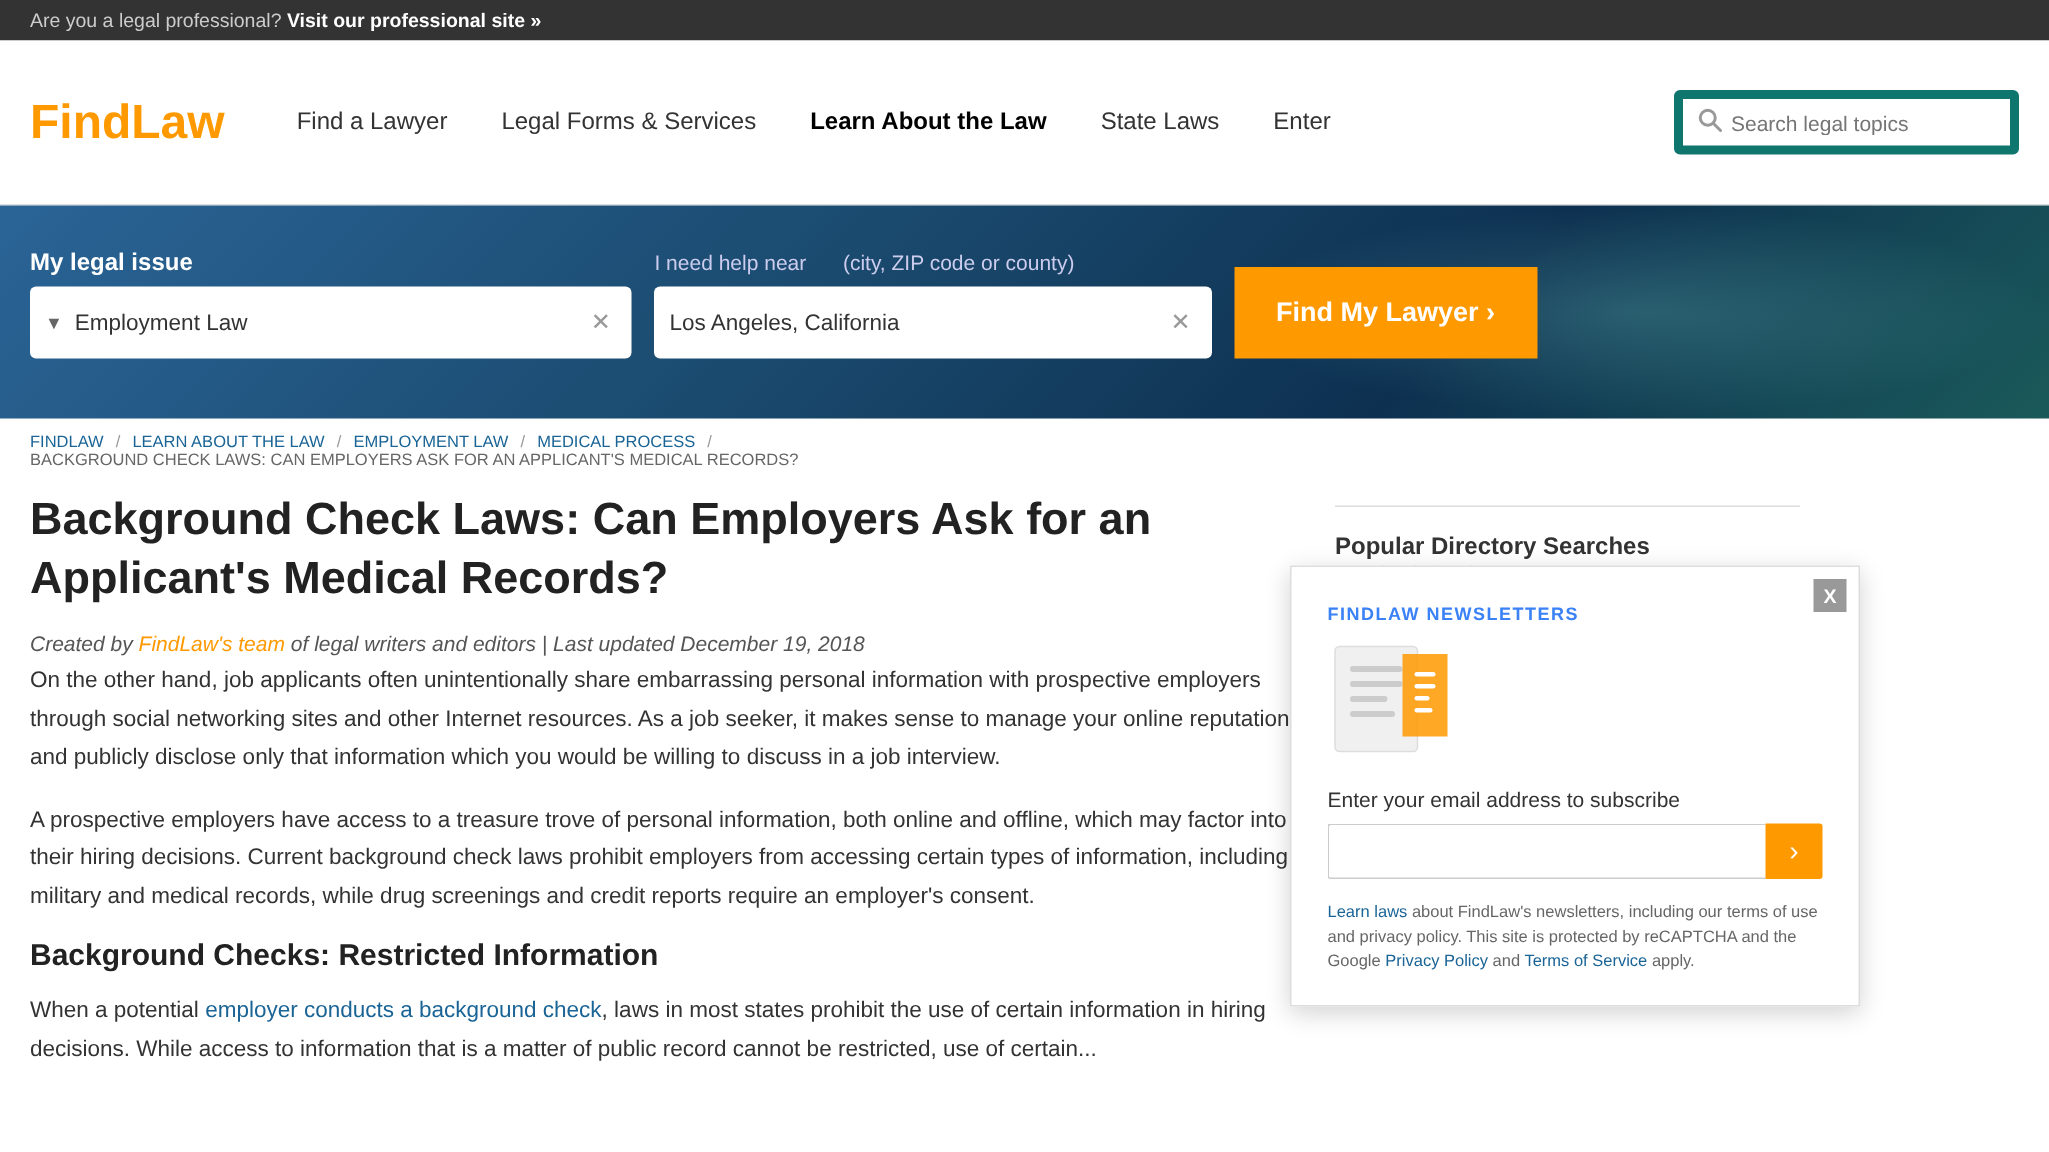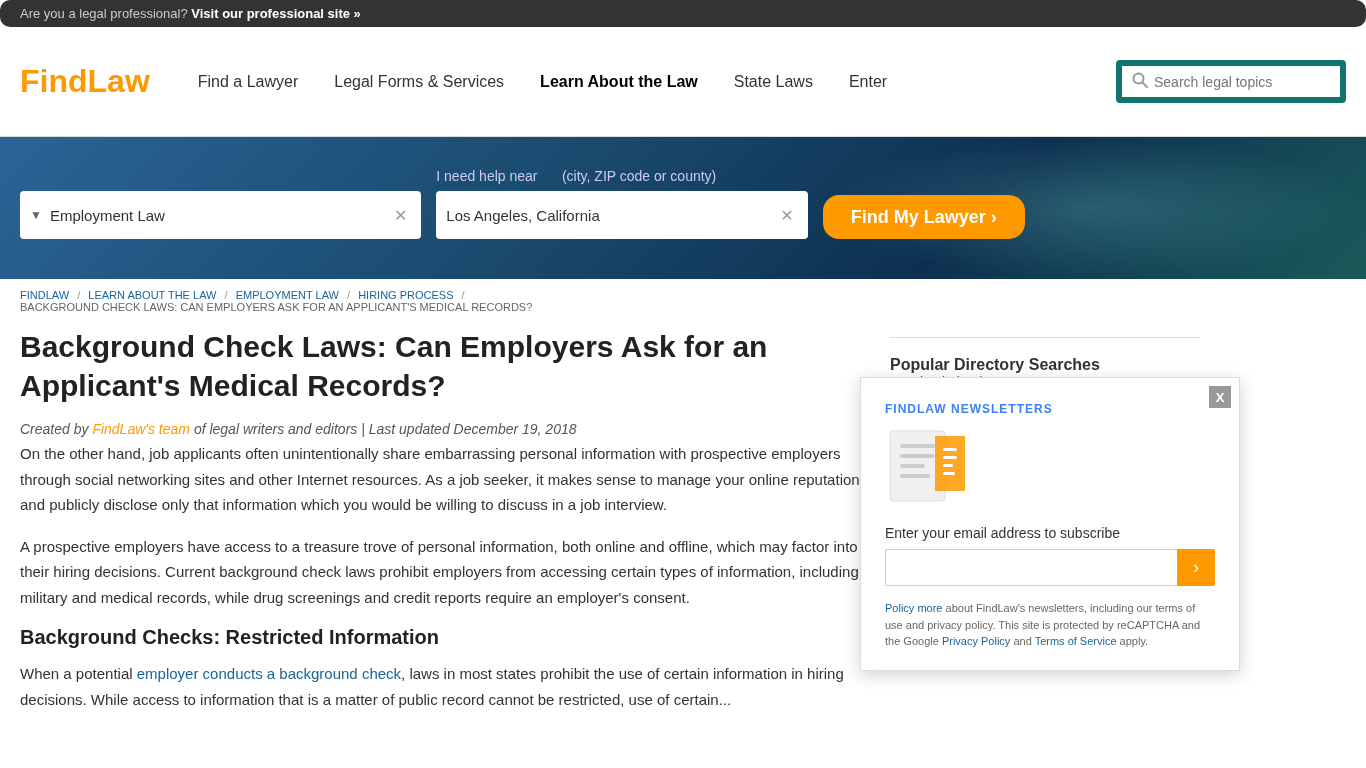--- a/index.html
+++ b/index.html
@@ -5,21 +5,20 @@
     * { margin: 0; padding: 0; box-sizing: border-box; }
     body { font-family: Arial, sans-serif; font-size: 14px; color: #333; background: #fff; }
 
     
     .top-banner {
       background: #333;
       color: #ccc;
       font-size: 13px;
       padding: 6px 20px;
       text-align: left;
-      border-radius: 10px;
     }
     .top-banner a { color: #fff; font-weight: bold; text-decoration: none; }
 
     
     .header {
       background: #fff;
       display: flex;
       align-items: center;
       padding: 0 20px;
       height: 110px;
@@ -116,23 +115,23 @@
       color: #999;
       cursor: pointer;
       font-size: 16px;
       padding: 2px 4px;
     }
     .hero-input-wrapper input.location { width: 330px; }
     .find-btn {
       background: #f90;
       color: #fff;
       border: none;
-      border-radius: 16px;
+      border-radius: 0;
       padding: 0 28px;
-      height: 44px;
+      height: 61px;
       font-size: 18px;
       font-weight: bold;
       cursor: pointer;
       white-space: nowrap;
       display: flex;
       align-items: center;
       gap: 8px;
     }
 
     
@@ -301,20 +300,21 @@
         <line x1="10.5" y1="10.5" x2="15" y2="15" stroke="#999" stroke-width="2" stroke-linecap="round"></line>
       </svg>
     </span>
     <input type="text" placeholder="Search legal topics" style="">
   </div>
 </header>
 
 <div class="hero">
   <div class="hero-form">
     <div class="hero-field">
+      <label>My legal issue</label>
       <div class="hero-input-wrapper">
         <span class="chevron">▼</span>
         <input type="text" value="Employment Law" style="">
         <span class="clear-btn">✕</span>
       </div>
     </div>
     <div class="hero-field">
       <label>
         <span>I need help near</span>
         <span style="font-weight:normal; color:#cce; font-size:14px; margin-left:20px;">(city, ZIP code or county)</span>
@@ -328,21 +328,21 @@
   </div>
 </div>
 
 <div class="breadcrumb-section">
   <a href="#">FINDLAW</a>
   <span class="sep">/</span>
   <a href="#">LEARN ABOUT THE LAW</a>
   <span class="sep">/</span>
   <a href="#">EMPLOYMENT LAW</a>
   <span class="sep">/</span>
-  <a href="#">HIRING PROCESS</a>
+  <a href="#">MEDICAL PROCESS</a>
   <span class="sep">/</span>
   <br>
   <span class="breadcrumb-current">BACKGROUND CHECK LAWS: CAN EMPLOYERS ASK FOR AN APPLICANT'S MEDICAL RECORDS?</span>
 </div>
 
 <div class="main-layout">
 
   <div class="content-area">
     <h1 class="article-title">Background Check Laws: Can Employers Ask for an Applicant's Medical Records?</h1>
     <p class="article-meta">
@@ -391,17 +391,17 @@
             <rect x="58" y="46" width="12" height="3" rx="1.5" fill="#fff"></rect>
           </svg>
         </div>
       </div>
       <div class="newsletter-subscribe-label">Enter your email address to subscribe</div>
       <div class="newsletter-email-row">
         <input type="email" placeholder="" style="">
         <button>›</button>
       </div>
       <div class="newsletter-fine-print">
-        <a href="#">Policy more</a><span> about FindLaw's newsletters, including our terms of use and privacy policy. This site is protected by reCAPTCHA and the Google </span><a href="#">Privacy Policy</a><span> and </span><a href="#">Terms of Service</a><span> apply.</span>
+        <a href="#">Learn laws</a><span> about FindLaw's newsletters, including our terms of use and privacy policy. This site is protected by reCAPTCHA and the Google </span><a href="#">Privacy Policy</a><span> and </span><a href="#">Terms of Service</a><span> apply.</span>
       </div>
     </div>
   </div>
 </div>
 
 </body></html>

